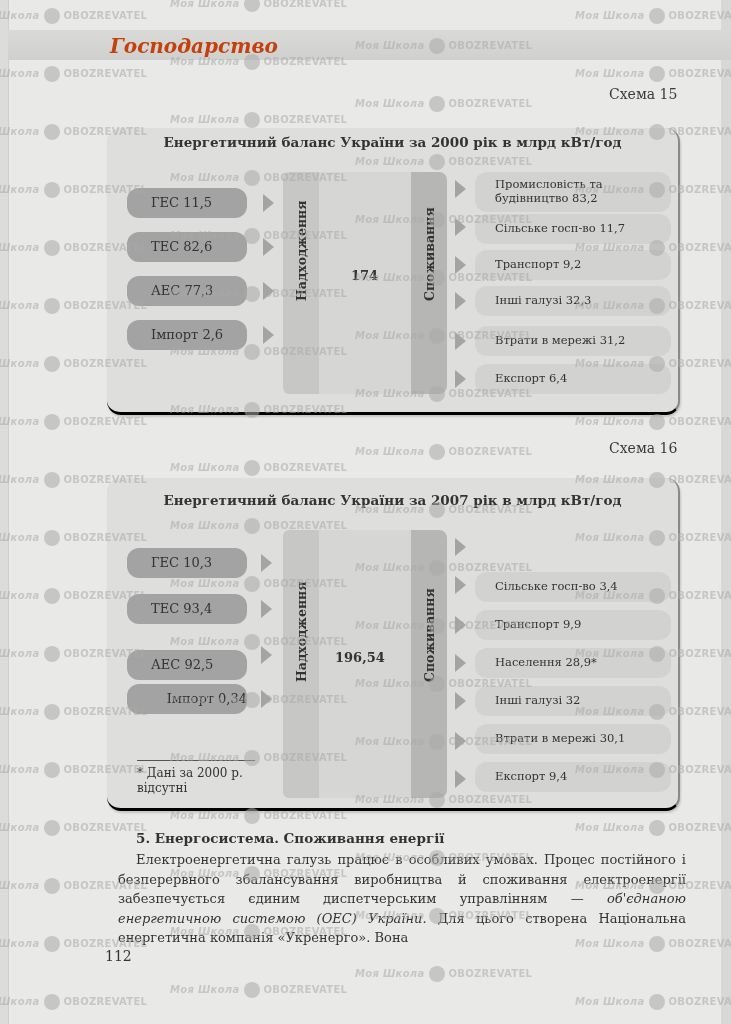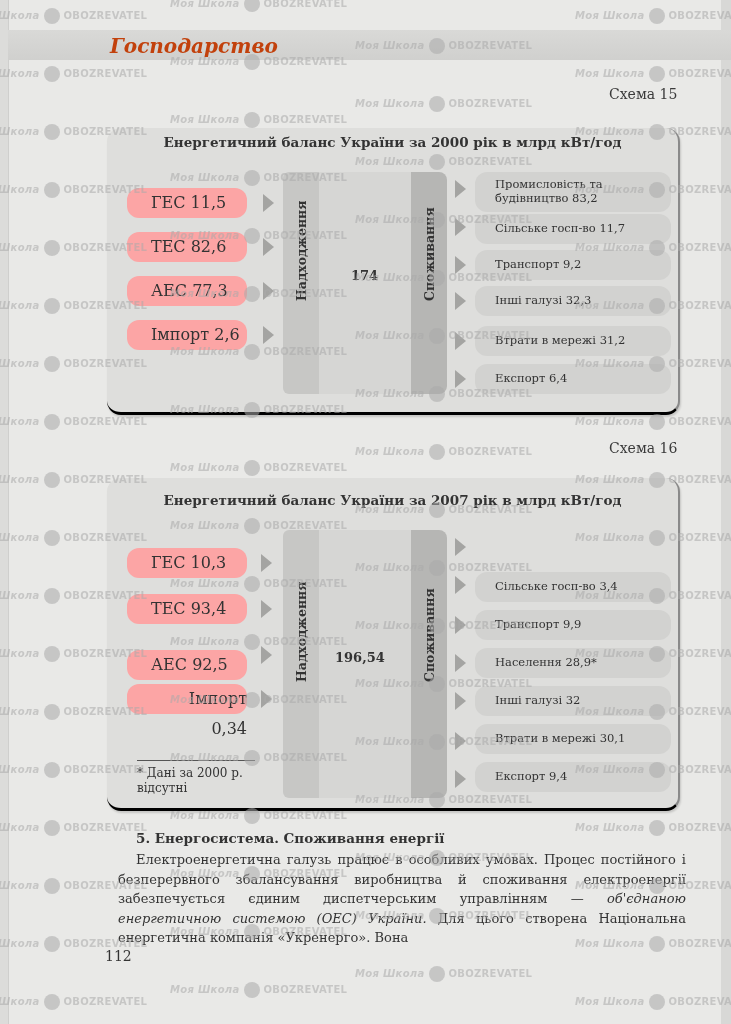--- a/index.html
+++ b/index.html
@@ -25,22 +25,22 @@
     background:#dededc; border-radius:14px;
     border-right:2px solid #8a8a8a; border-bottom:3px solid #000000;
     box-shadow:1px 2px 2px rgba(0,0,0,0.15);
   }
   .diagram-title {
     position:absolute; left:0; right:0; text-align:center; font-weight:bold;
     font-size:13.5px; color:#333;
   }
   .src {
     position:absolute; left:20px; width:120px; height:30px;
-    background:#fca5a5; border-radius:12px;
-    font-size:16px; color:#333; line-height:30px; box-sizing:border-box; padding-left:24px;
+    background:#a3a3a3; border-radius:12px;
+    font-size:13px; color:#333; line-height:30px; box-sizing:border-box; padding-left:24px;
   }
   .arrow {
     position:absolute; width:0; height:0;
     border-top:9px solid transparent; border-bottom:9px solid transparent;
     border-left:11px solid #a4a4a2;
   }
   .col-in {
     position:absolute; width:36px; background:#c7c7c5; border-radius:6px 0 0 6px;
   }
   .col-mid { position:absolute; background:#d6d6d4; }

